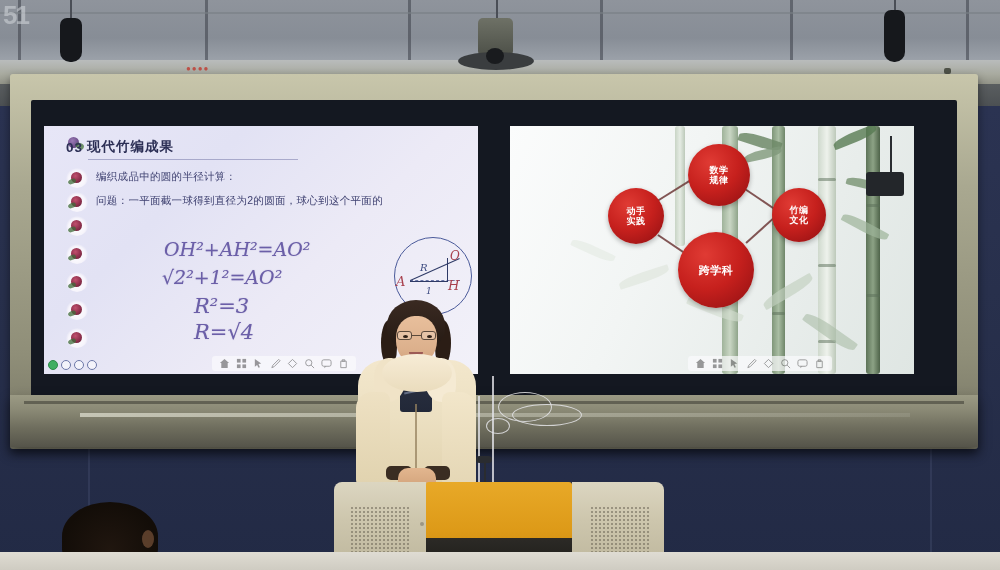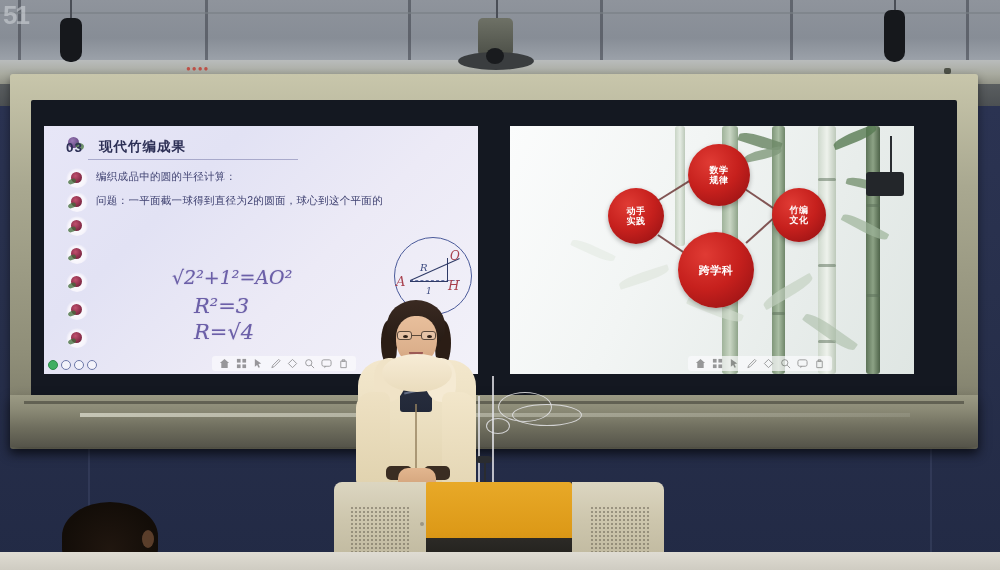--- a/index.html
+++ b/index.html
@@ -121,21 +121,21 @@
   #screen-left  { left: 44px;  top: 126px; width: 434px; height: 248px; }
   #screen-right { left: 510px; top: 126px; width: 404px; height: 248px; }
 
   
   .slide-left {
     position: absolute; inset: 0;
     background: linear-gradient(135deg, #e7e6f7 0%, #e2e2f4 30%, #eceaf6 60%, #f2f1f9 100%);
   }
   .slide-title-row {
     position: absolute; left: 22px; top: 12px;
-    display: flex; align-items: center; gap: 16px;
+    display: flex; align-items: center; gap: 4px;
   }
   .slide-title {
     font-size: 13.5px; color: #2c2f55; font-weight: bold;
     letter-spacing: 1px;
   }
   .title-underline {
     position: absolute; left: 44px; top: 33px; width: 210px; height: 1px;
     background: rgba(120,122,170,0.55);
   }
   .slide-line {
@@ -482,21 +482,22 @@
       <div class="rose-bullet" style="left:22px; top:66px;"></div>
       <div class="slide-line" style="left:52px; top:68px;">问题：一平面截一球得到直径为2的圆面，球心到这个平面的</div>
 
       <div class="rose-bullet" style="left:22px; top:90px;"></div>
 
       <div class="rose-bullet" style="left:22px; top:118px;"></div>
       <div class="rose-bullet" style="left:22px; top:146px;"></div>
       <div class="rose-bullet" style="left:22px; top:174px;"></div>
       <div class="rose-bullet" style="left:22px; top:202px;"></div>
 
-      <div class="hw" style="left:118px; top:140px; font-size:19px;margin-left:10px;">√2²+1²=AO²</div>
+      <div class="hw" style="left:120px; top:112px; font-size:19px;">OH²+AH²=AO²</div>
+      <div class="hw" style="left:118px; top:140px; font-size:19px;">√2²+1²=AO²</div>
       <div class="hw" style="left:150px; top:168px; font-size:21px;">R²=3</div>
       <div class="hw" style="left:150px; top:194px; font-size:21px;">R=√4</div>
 
       <div class="diagram">
         <div class="diag-circle"></div>
         <div class="diag-dash" style="left:26px; top:46px; width:50px;"></div>
         <div class="diag-line" style="left:26px; top:46px; width:54px; transform:rotate(-24deg);"></div>
         <div class="diag-line" style="left:64px; top:24px; width:24px; transform:rotate(90deg);"></div>
         <div class="diag-line" style="left:26px; top:47px; width:38px;"></div>
         <div class="diag-lbl" style="left:12px; top:40px; font-size:13px;">A</div>

